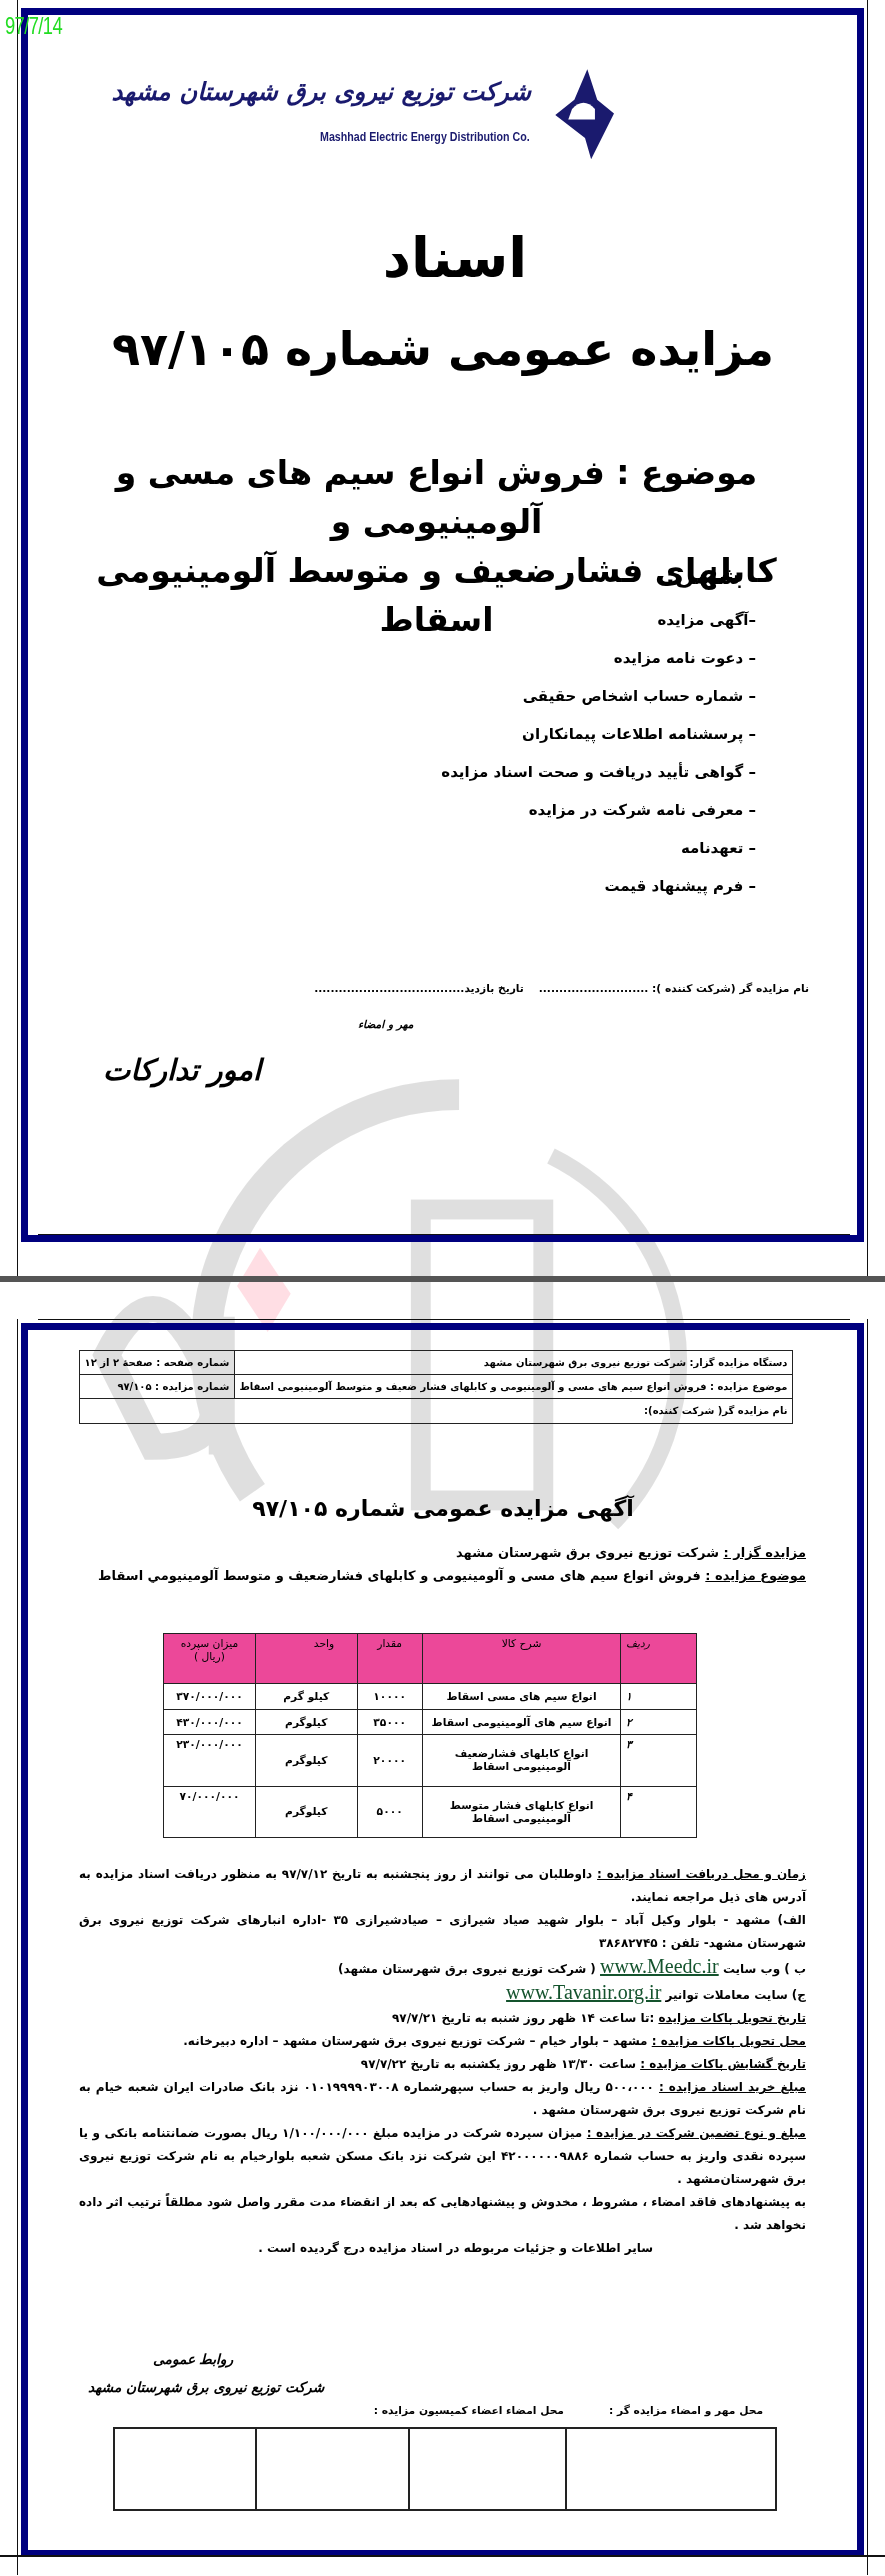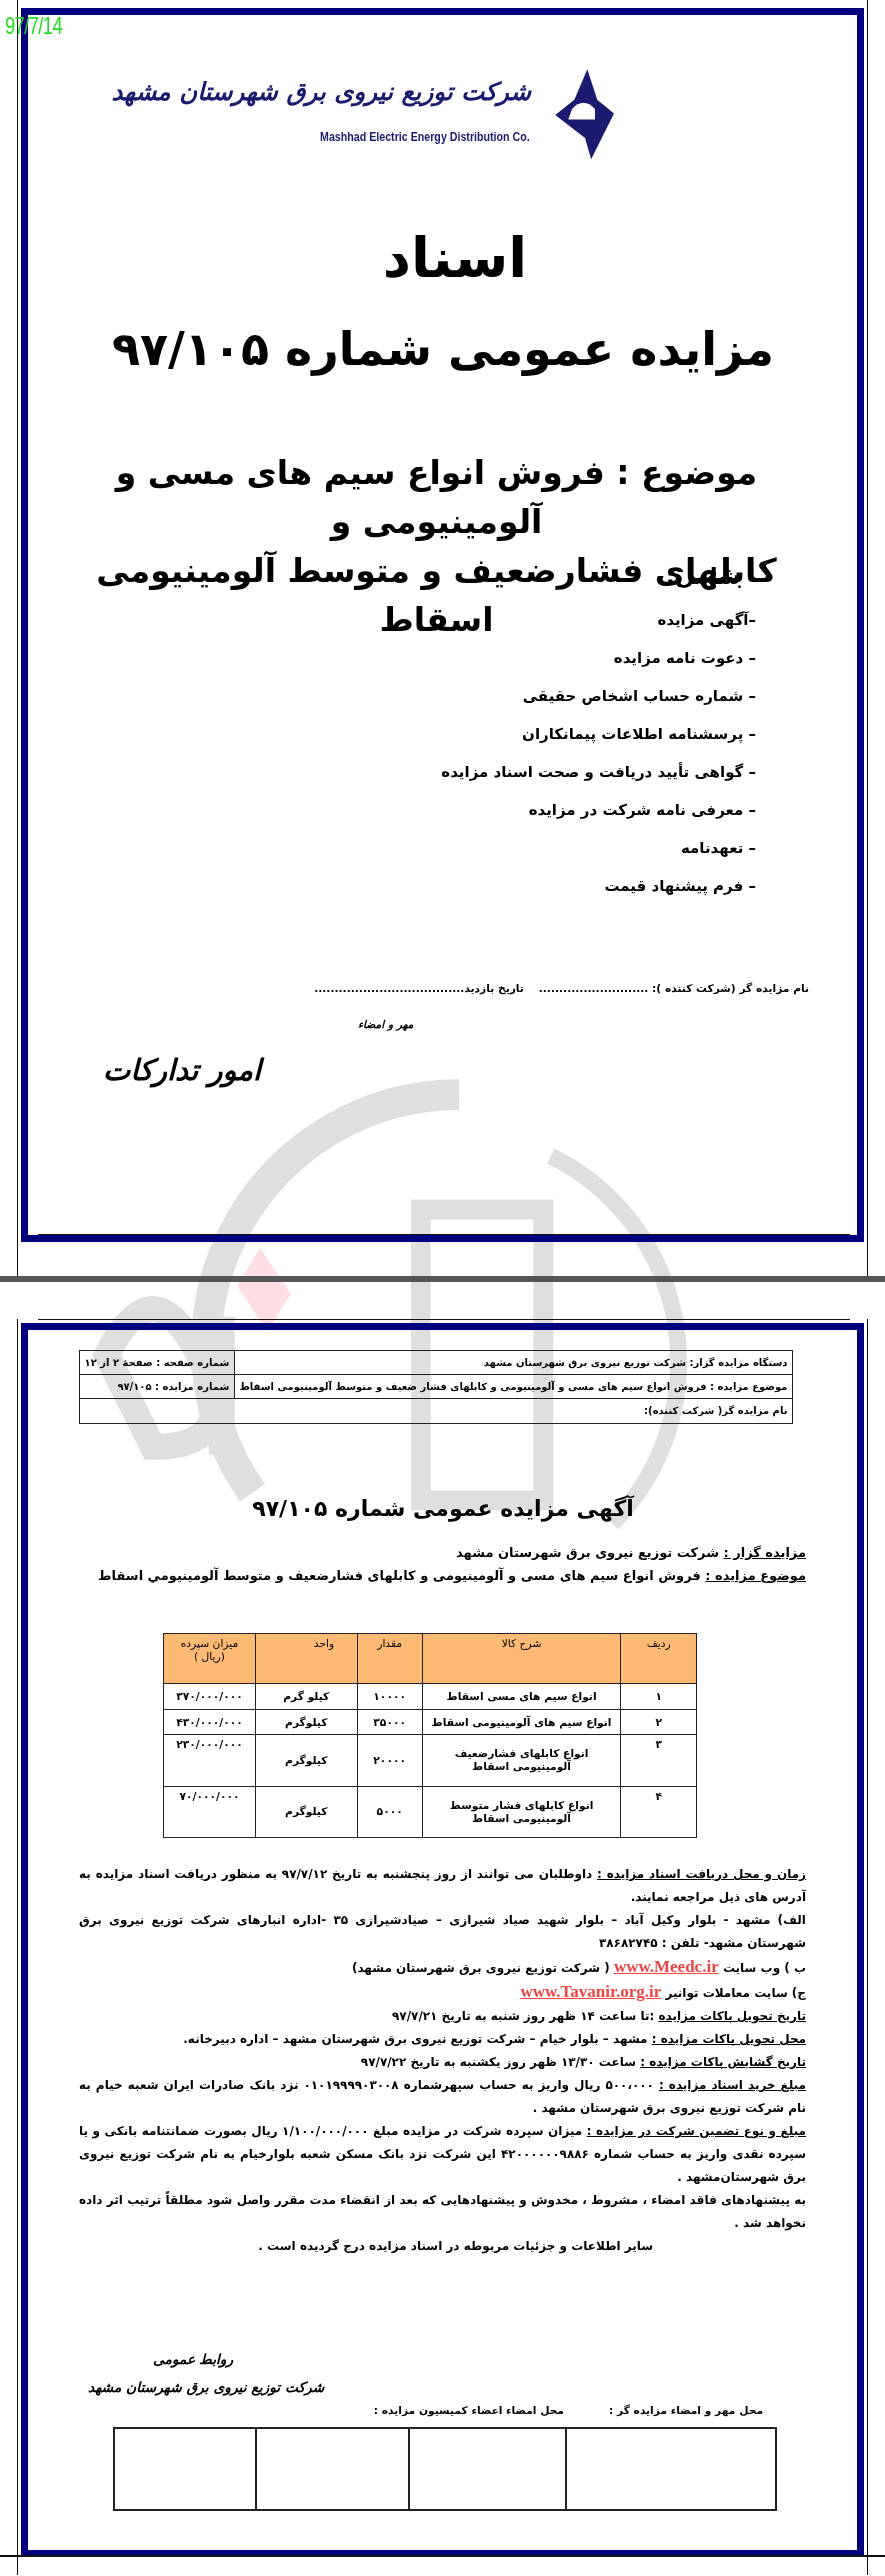--- a/index.html
+++ b/index.html
@@ -30,33 +30,33 @@
   .procure { left:103px; top:1053px; font-size:29px; font-weight:bold; font-style:italic; font-family:"DejaVu Serif", serif; }
 
   
   .hdr-table { position:absolute; left:79px; top:1350px; width:691px; border-collapse:collapse; z-index:2; font-size:10px; font-weight:bold; direction:rtl; }
   .hdr-table td { border:1.5px solid #222; padding:3.1px 4.6px; height:17px; white-space:nowrap; }
   .hdr-table td.side { width:161px; }
   .ad-title { left:0; width:886px; top:1496px; text-align:center; font-size:22px; font-weight:bold; }
   .ad-line { right:80px; font-size:13px; font-weight:bold; white-space:nowrap; direction:rtl; }
   .ad-line .u { text-decoration:underline; }
   .items { position:absolute; left:163px; top:1633px; width:534px; border-collapse:collapse; z-index:2; direction:rtl; font-size:10.7px; }
-  .items th { background:#fdba74; font-weight:normal; border:1.1px solid #222; padding:3.1px 4.6px; text-align:center; vertical-align:top; height:43px; }
+  .items th { background:#ec4899; font-weight:normal; border:1.1px solid #222; padding:3.1px 4.6px; text-align:center; vertical-align:top; height:43px; }
   .items td { border:1.1px solid #222; padding:3.1px 4.6px; text-align:center; font-weight:bold; }
-  .items th.c-row, .items td.c-row { width:55px; text-align:center; }
+  .items th.c-row, .items td.c-row { width:55px; text-align:left;font-style:italic; }
   .items th.c-desc { width:161px; }
   .items th.c-qty { width:46px; }
   .items th.c-unit { width:42px;padding-left:40px; }
   .items th.c-dep { width:69px; }
   .items tr.single td { height:18.4px; }
   .items tr.double td { height:44px; }
   .items td.top { vertical-align:top; }
   .body-text { position:absolute; right:80px; width:727px; direction:rtl; text-align:justify; font-size:12px; font-weight:bold; line-height:23px; z-index:2; }
   .body-text .u { text-decoration:underline; }
-  .link { color:#ef4444; text-decoration:underline; font-family:"Liberation Serif", serif; font-weight:bold; font-size:17px; }
+  .link { color:#14532d; text-decoration:underline; font-family:"Liberation Serif", serif; font-weight:normal; font-size:20px; }
   .pr-1 { left:153px; top:2351px; font-size:13.8px; font-weight:bold; font-style:italic; font-family:Liberation Sans, sans-serif; }
   .pr-2 { left:88px; top:2379px; font-size:13.8px; font-weight:bold; font-style:italic; font-family:"DejaVu Serif", serif; white-space:nowrap; }
   .sig-lbl { top:2404px; font-size:10.7px; font-weight:bold; white-space:nowrap; }
   .sig-table { position:absolute; left:113px; top:2427px; width:664px; height:84px; border-collapse:collapse; z-index:2; }
   .sig-table td { border:2.3px double #222; }
 </style>
 </head>
 <body>
 
 <div class="stamp">97/7/14</div>

